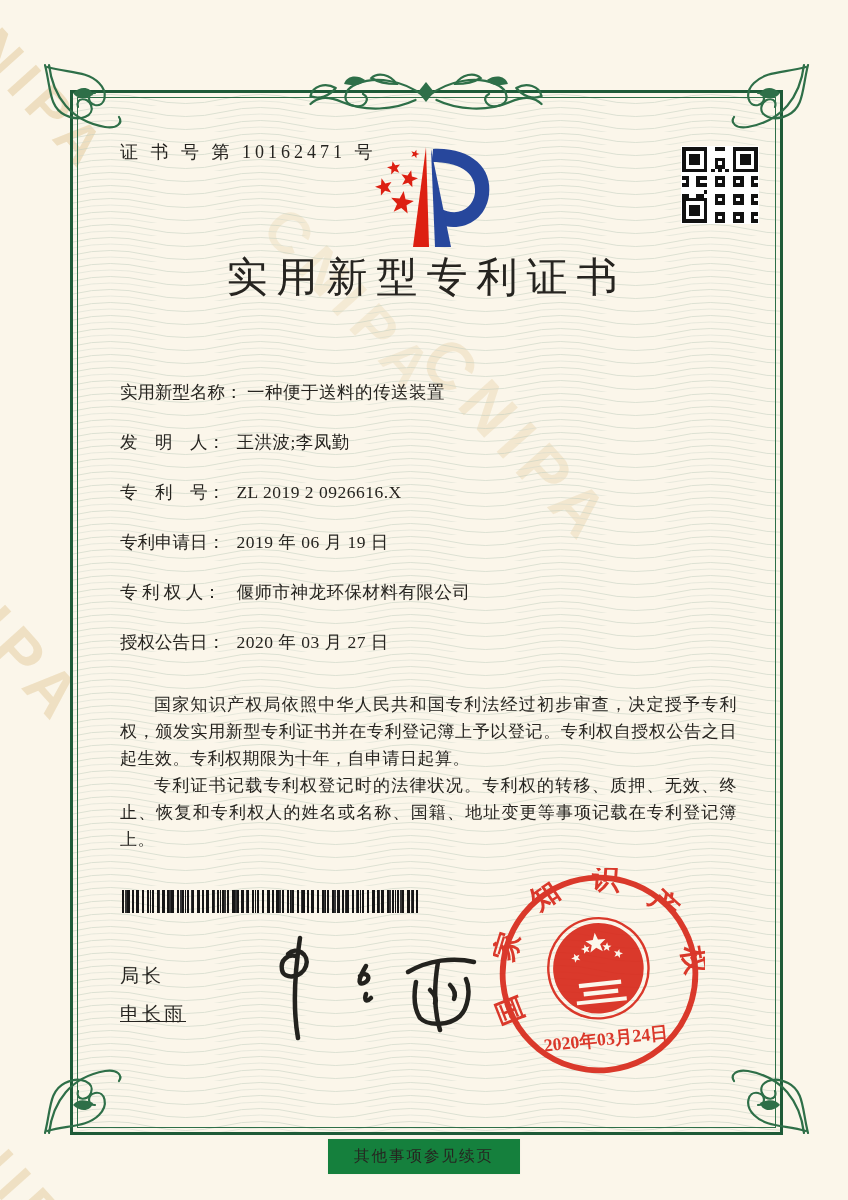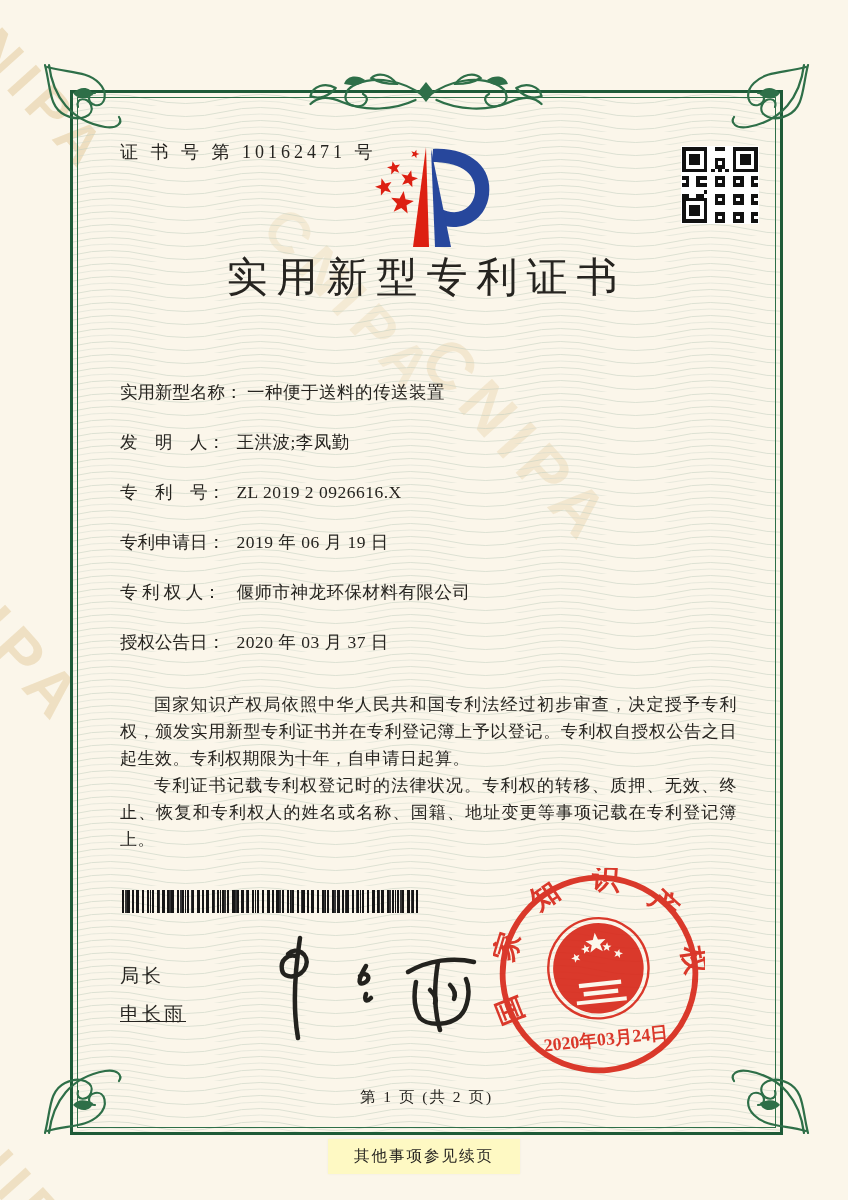--- a/index.html
+++ b/index.html
@@ -63,21 +63,21 @@
   .seal{position:absolute;left:423px;top:778px;width:212px;height:212px;}
   .seal-red{fill:var(--seal-red);}
   .seal-stroke{stroke:var(--seal-red);fill:none;}
   .seal-paper{fill:#fdf8ec;}
   .seal text{font-family:"Liberation Serif","DejaVu Serif",serif;font-weight:700;}
 
   .page-info{position:absolute;left:0;width:100%;top:997px;text-align:center;
       font-size:15.5px;letter-spacing:2px;}
 
   .cont-note{position:absolute;left:50%;transform:translateX(-50%);top:1139px;z-index:5;
-      background:#fef9c3;padding:7px 26px;font-size:15.5px;letter-spacing:2px;
+      background:#15803d;padding:7px 26px;font-size:15.5px;letter-spacing:2px;
       box-shadow:0 0 2px rgba(0,0,0,.06);}
 </style>
 </head>
 <body>
 
 <div class="page">
 
   <div class="wm" style="left:-24px;top:-22px;font-size:56px;opacity:.55">CNIPA</div>
   <div class="wm" style="left:300px;top:194px;font-size:58px;opacity:.28">CNIPA</div>
   <div class="wm" style="left:462px;top:322px;font-size:66px;opacity:.34">CNIPA</div>
@@ -366,21 +366,21 @@
       <div class="frow">
         <span class="flabel">专利申请日：</span>
         <span class="fvalue">2019 年 06 月 19 日</span>
       </div>
       <div class="frow">
         <span class="flabel">专 利 权 人：</span>
         <span class="fvalue">偃师市神龙环保材料有限公司</span>
       </div>
       <div class="frow">
         <span class="flabel">授权公告日：</span>
-        <span class="fvalue">2020 年 03 月 37 日</span>
+        <span class="fvalue">2020 年 03 月 27 日</span>
       </div>
     </div>
 
     <div class="body-text">
       <p>国家知识产权局依照中华人民共和国专利法经过初步审查，决定授予专利权，颁发实用新型专利证书并在专利登记簿上予以登记。专利权自授权公告之日起生效。专利权期限为十年，自申请日起算。</p>
       <p>专利证书记载专利权登记时的法律状况。专利权的转移、质押、无效、终止、恢复和专利权人的姓名或名称、国籍、地址变更等事项记载在专利登记簿上。</p>
     </div>
 
     <div class="barcode"></div>
 
@@ -417,17 +417,16 @@
           <polygon class="seal-paper" points="121.87,78.08 122.51,81.54 125.95,82.30 122.85,83.99 123.19,87.49 120.64,85.07 117.40,86.47 118.92,83.29 116.59,80.65 120.08,81.11"></polygon>
           <polygon class="seal-paper" points="133.71,86.30 133.74,89.83 137.00,91.17 133.65,92.29 133.38,95.81 131.28,92.97 127.85,93.80 129.90,90.93 128.06,87.92 131.42,88.98"></polygon>
           <rect x="88" y="118" width="44" height="4.5" class="seal-paper"></rect>
           <rect x="92" y="127" width="36" height="4.5" class="seal-paper"></rect>
           <rect x="84" y="136" width="52" height="4" class="seal-paper"></rect>
         </g>
         <text x="110" y="184" font-size="18.5" text-anchor="middle" class="seal-red">2020年03月24日</text>
       </g>
     </svg>
 
-    <div class="page-info">第 1 页 (共 2 页)</div>
   </div>
 
   <div class="cont-note">其他事项参见续页</div>
 </div>
 
 </body></html>

